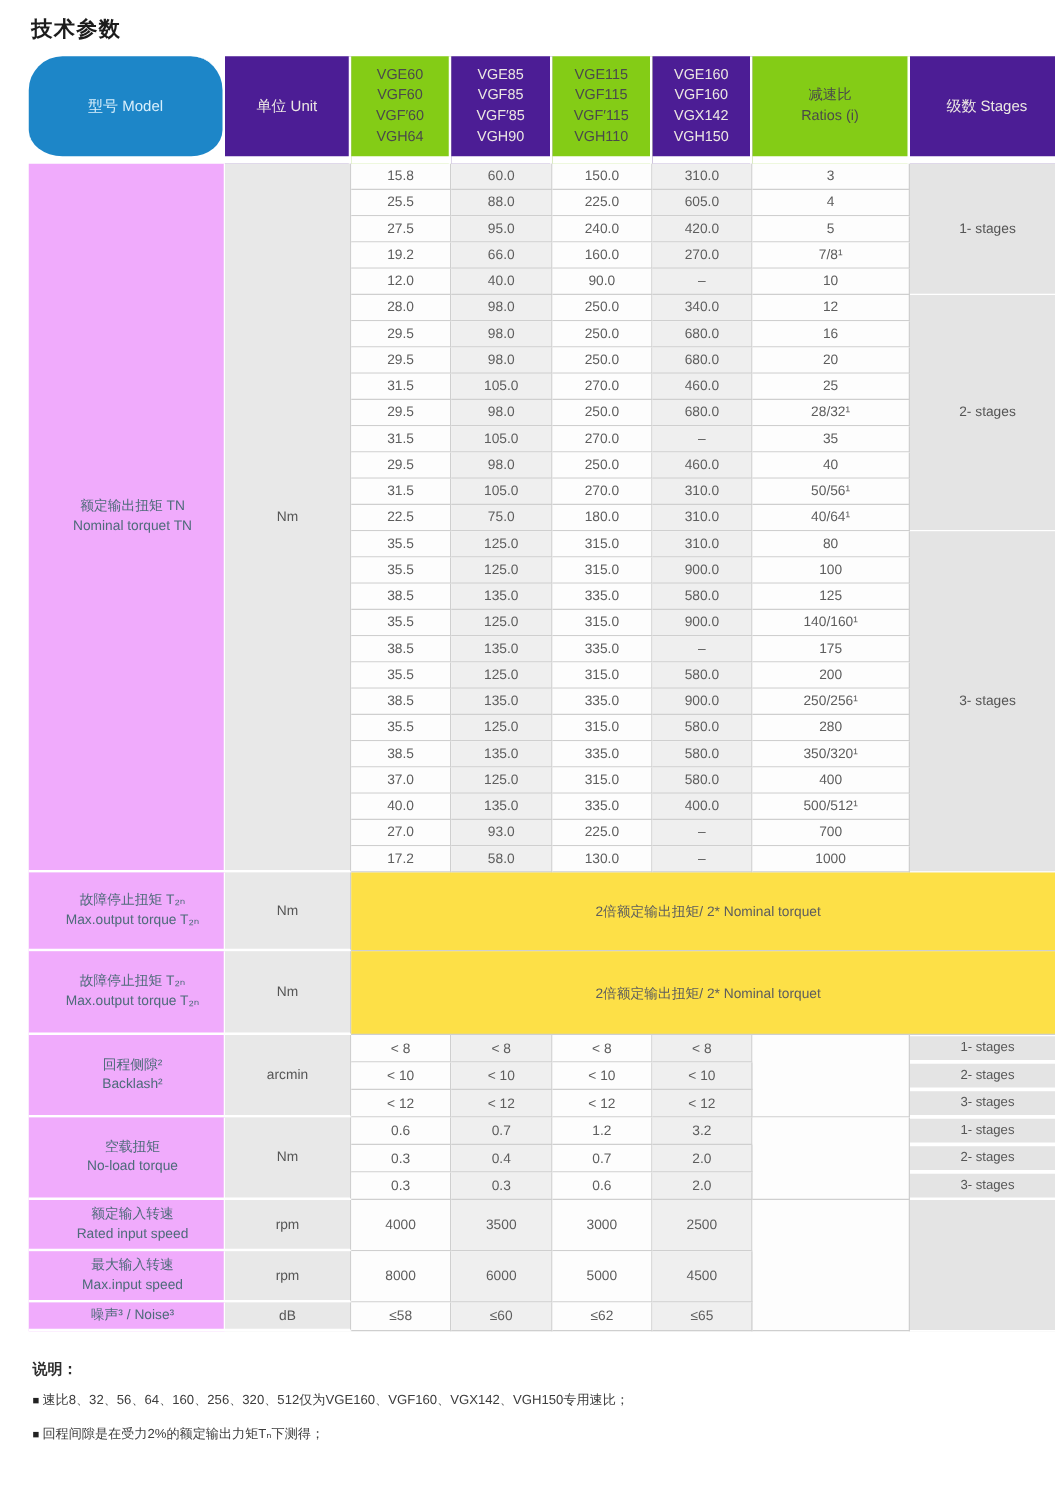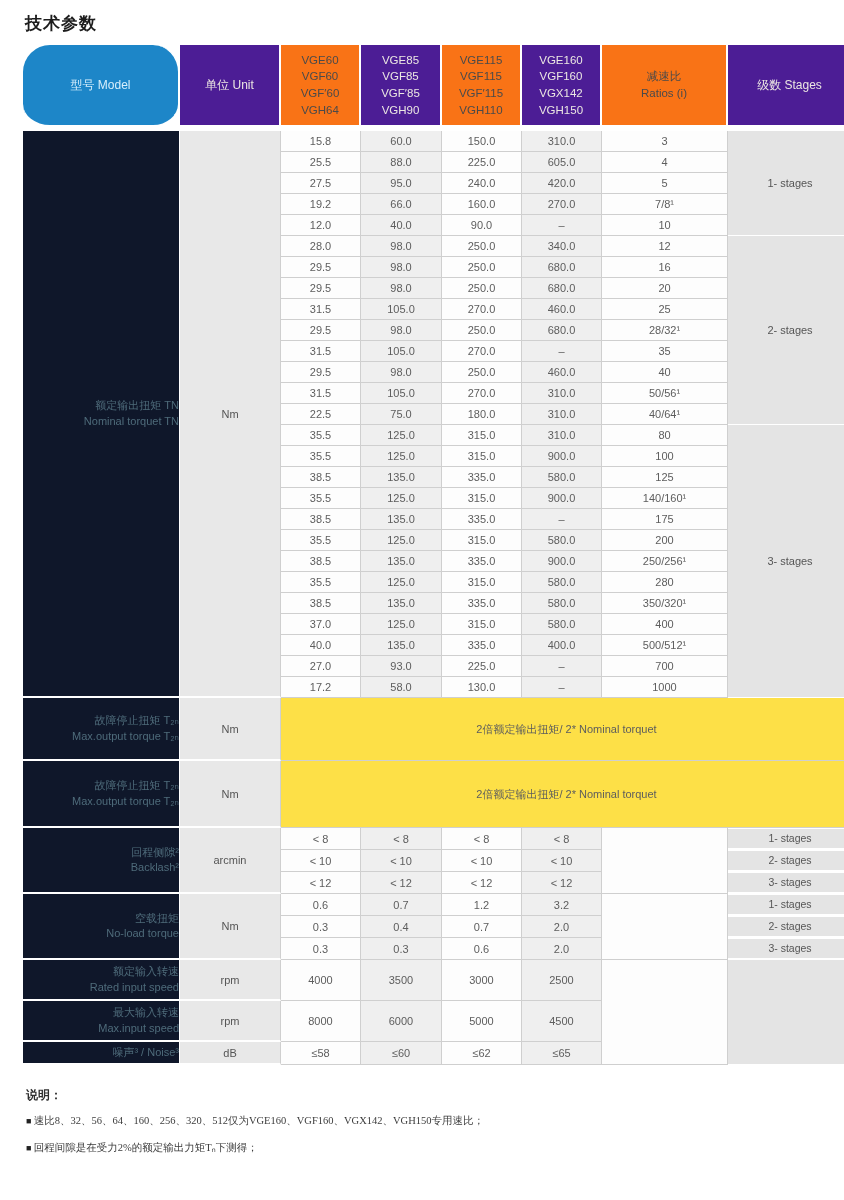--- a/index.html
+++ b/index.html
@@ -16,32 +16,32 @@
   table.spec{
     border-collapse:separate;border-spacing:0;width:830px;table-layout:fixed;
   }
   
   thead th{
     padding:0;font-weight:normal;vertical-align:middle;text-align:center;
     height:80px;border-right:2px solid #fff;border-bottom:6px solid #fff;
   }
   th.h-blue{background:#1d86c8;color:#d8effc;font-size:12px;border-radius:27px;}
   th.h-dark{background:#4c1d95;color:#ece7e3;font-size:12px;}
-  th.h-white{background:#f97316;color:#4a4a4a;font-size:11.5px;}
+  th.h-white{background:#84cc16;color:#4a4a4a;font-size:11.5px;}
   thead th div{line-height:1.45;font-size:11.5px;}
   
   td{padding:0;vertical-align:middle;}
   .c-val,.c-ratio{
     border-right:1px solid #cfcfcf;border-bottom:1px solid #cfcfcf;
     text-align:center;font-size:11px;color:#5d5d5d;background:#fdfdfd;
   }
   .c-val.shade{background:#efefef;}
   .c-label{
-    background:#0f172a;border-right:1px solid #fff;border-bottom:2px solid #fff;
-    text-align:right;
+    background:#f0abfc;border-right:1px solid #fff;border-bottom:2px solid #fff;
+    text-align:center;
   }
   .c-label div{
     font-size:11px;color:#4e6b7a;line-height:1.4;padding-left:10px;
   }
   .c-unit{
     background:#e8e8e8;border-right:1px solid #cfcfcf;border-bottom:2px solid #fff;
     text-align:center;font-size:11px;color:#555;
   }
   .c-stage{
     background:#e4e4e4;border-right:1px solid #d6d6d6;border-bottom:1px solid #fff;
@@ -65,21 +65,21 @@
   .r-big{height:63px;}
   .r-big2{height:67px;}
   .r-small{height:21px;}
   .r-speed{height:41px;}
   .r-noise{height:23px;}
   
   .notes{margin:22px 0 0 3px;}
   .notes-title{font-size:12px;color:#2e2e2e;font-weight:bold;margin-bottom:10px;}
   ul.notes-list{list-style:none;margin:0;padding:0;}
   li.note-item{
-    font-size:10.5px;color:#3c3c3c;margin-bottom:13px;line-height:1.3;font-family:Liberation Serif, serif;
+    font-size:10.5px;color:#3c3c3c;margin-bottom:13px;line-height:1.3;
   }
   li.note-item::before{content:"■  ";font-size:9px;color:#222;}
 </style>
 </head>
 <body>
 
 <div class="page">
   <div class="title">技术参数</div>
 
   <table class="spec">

